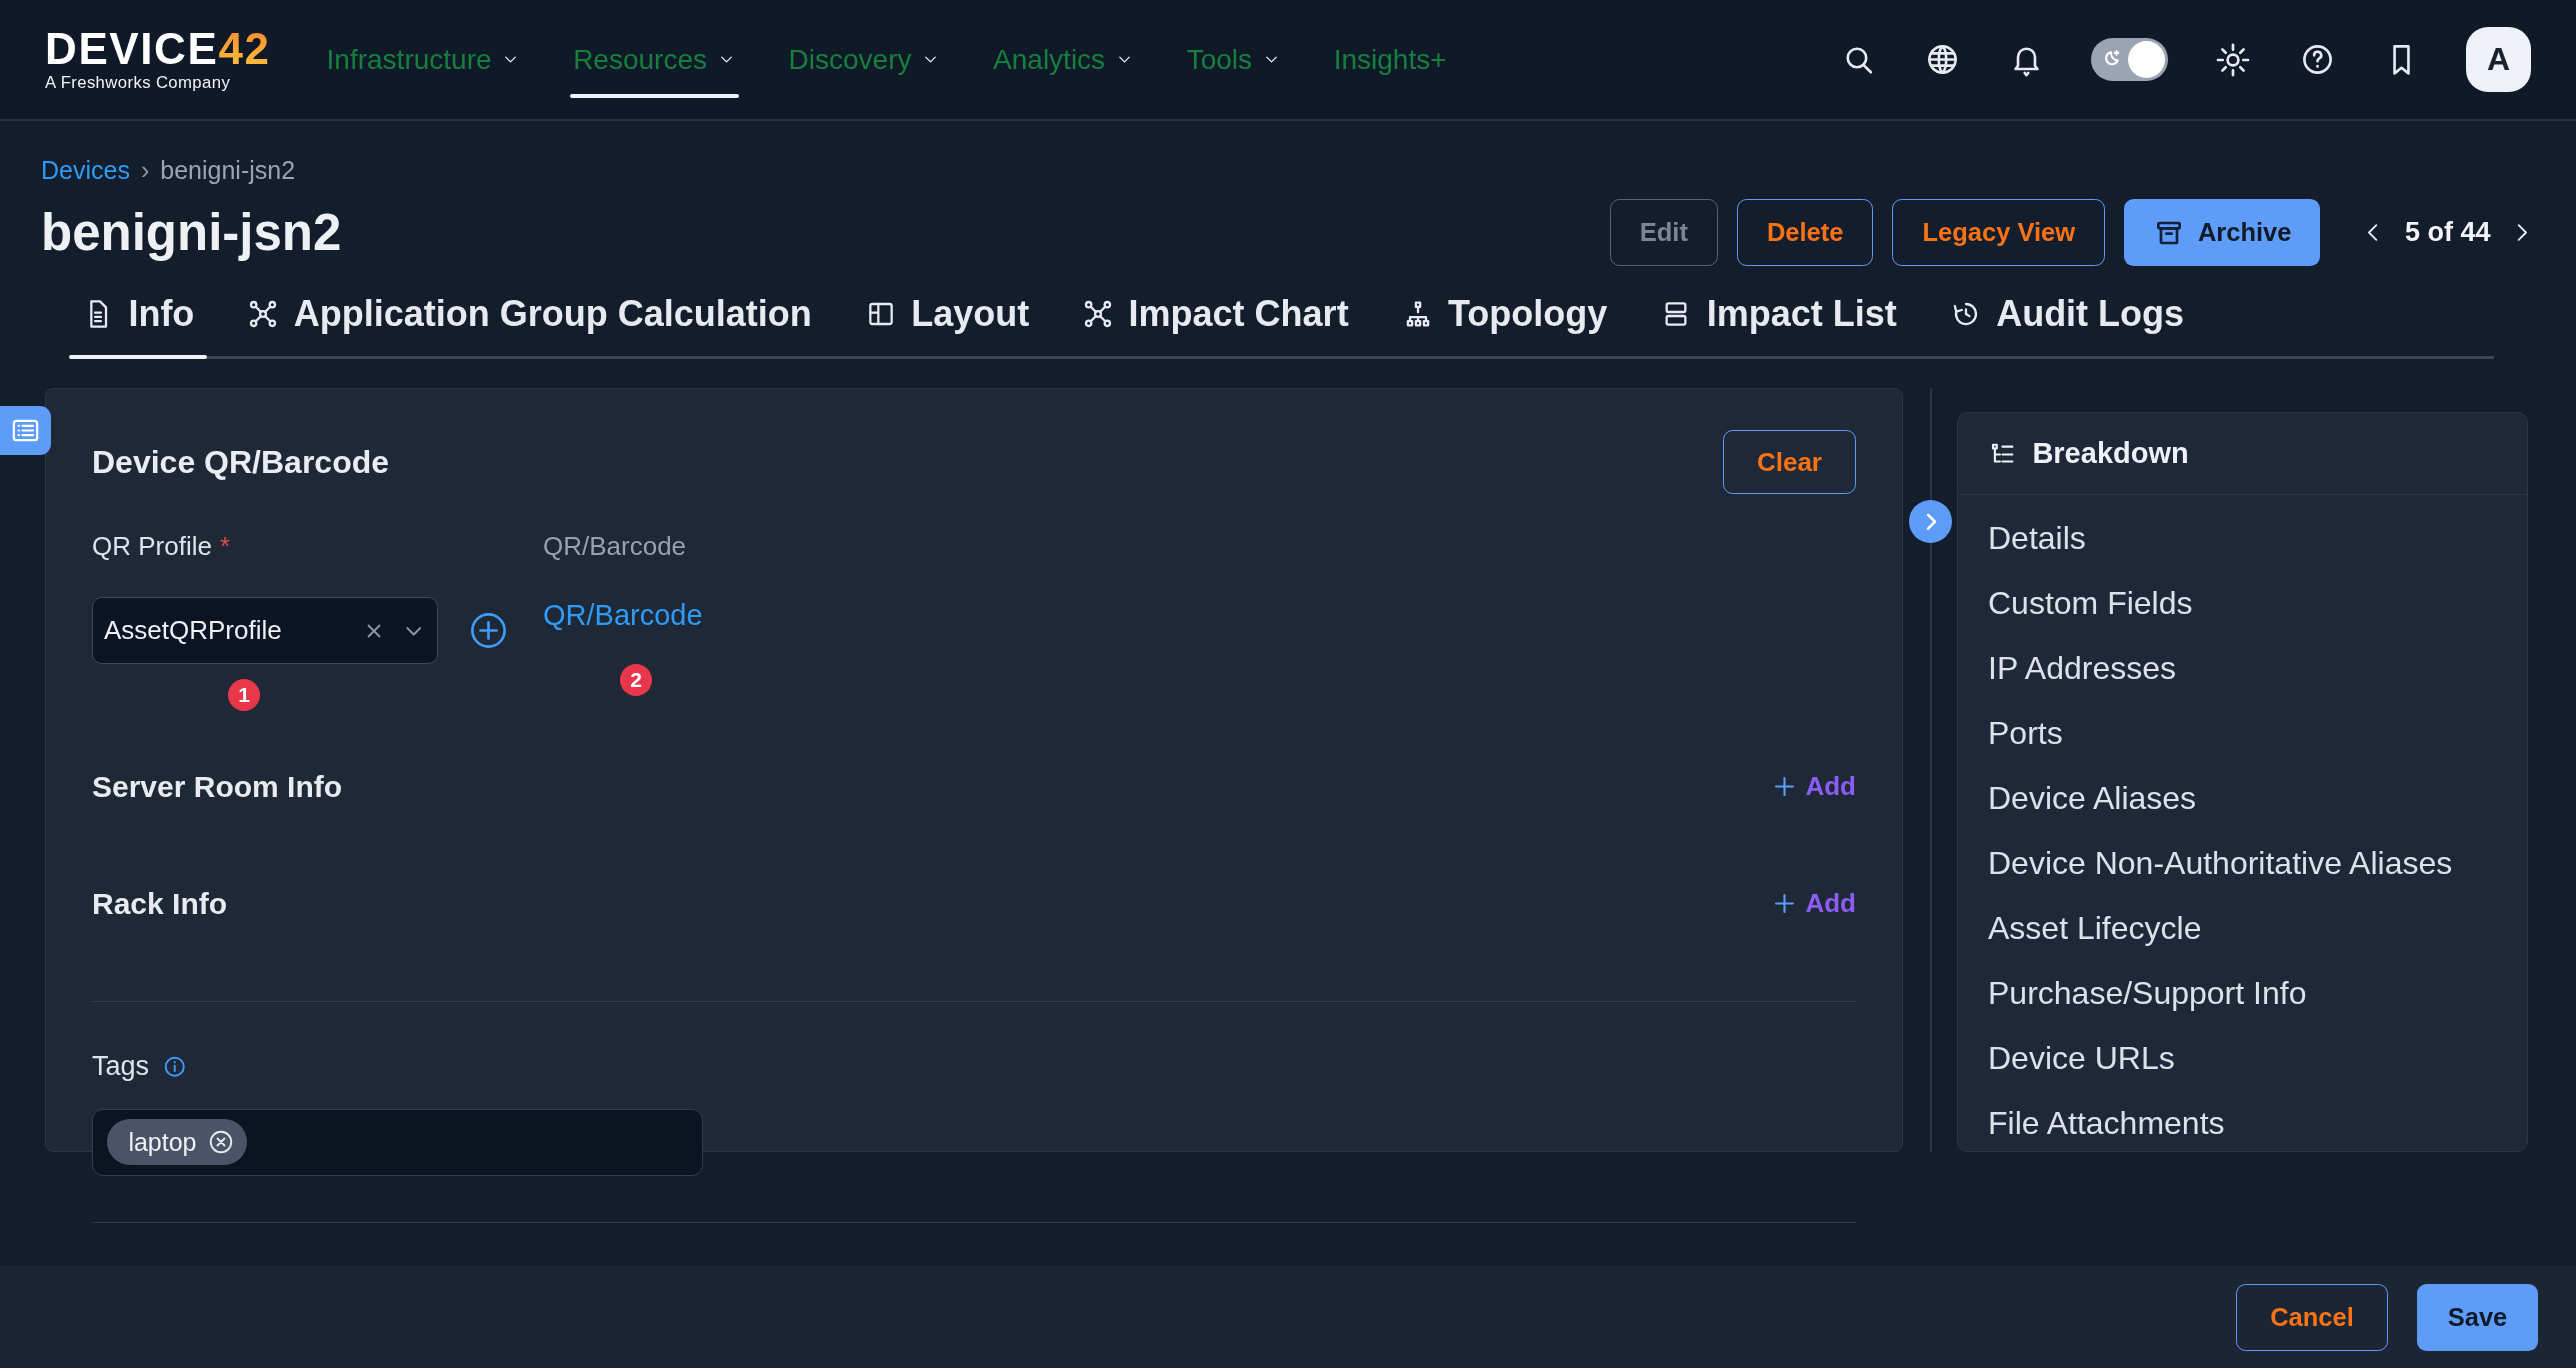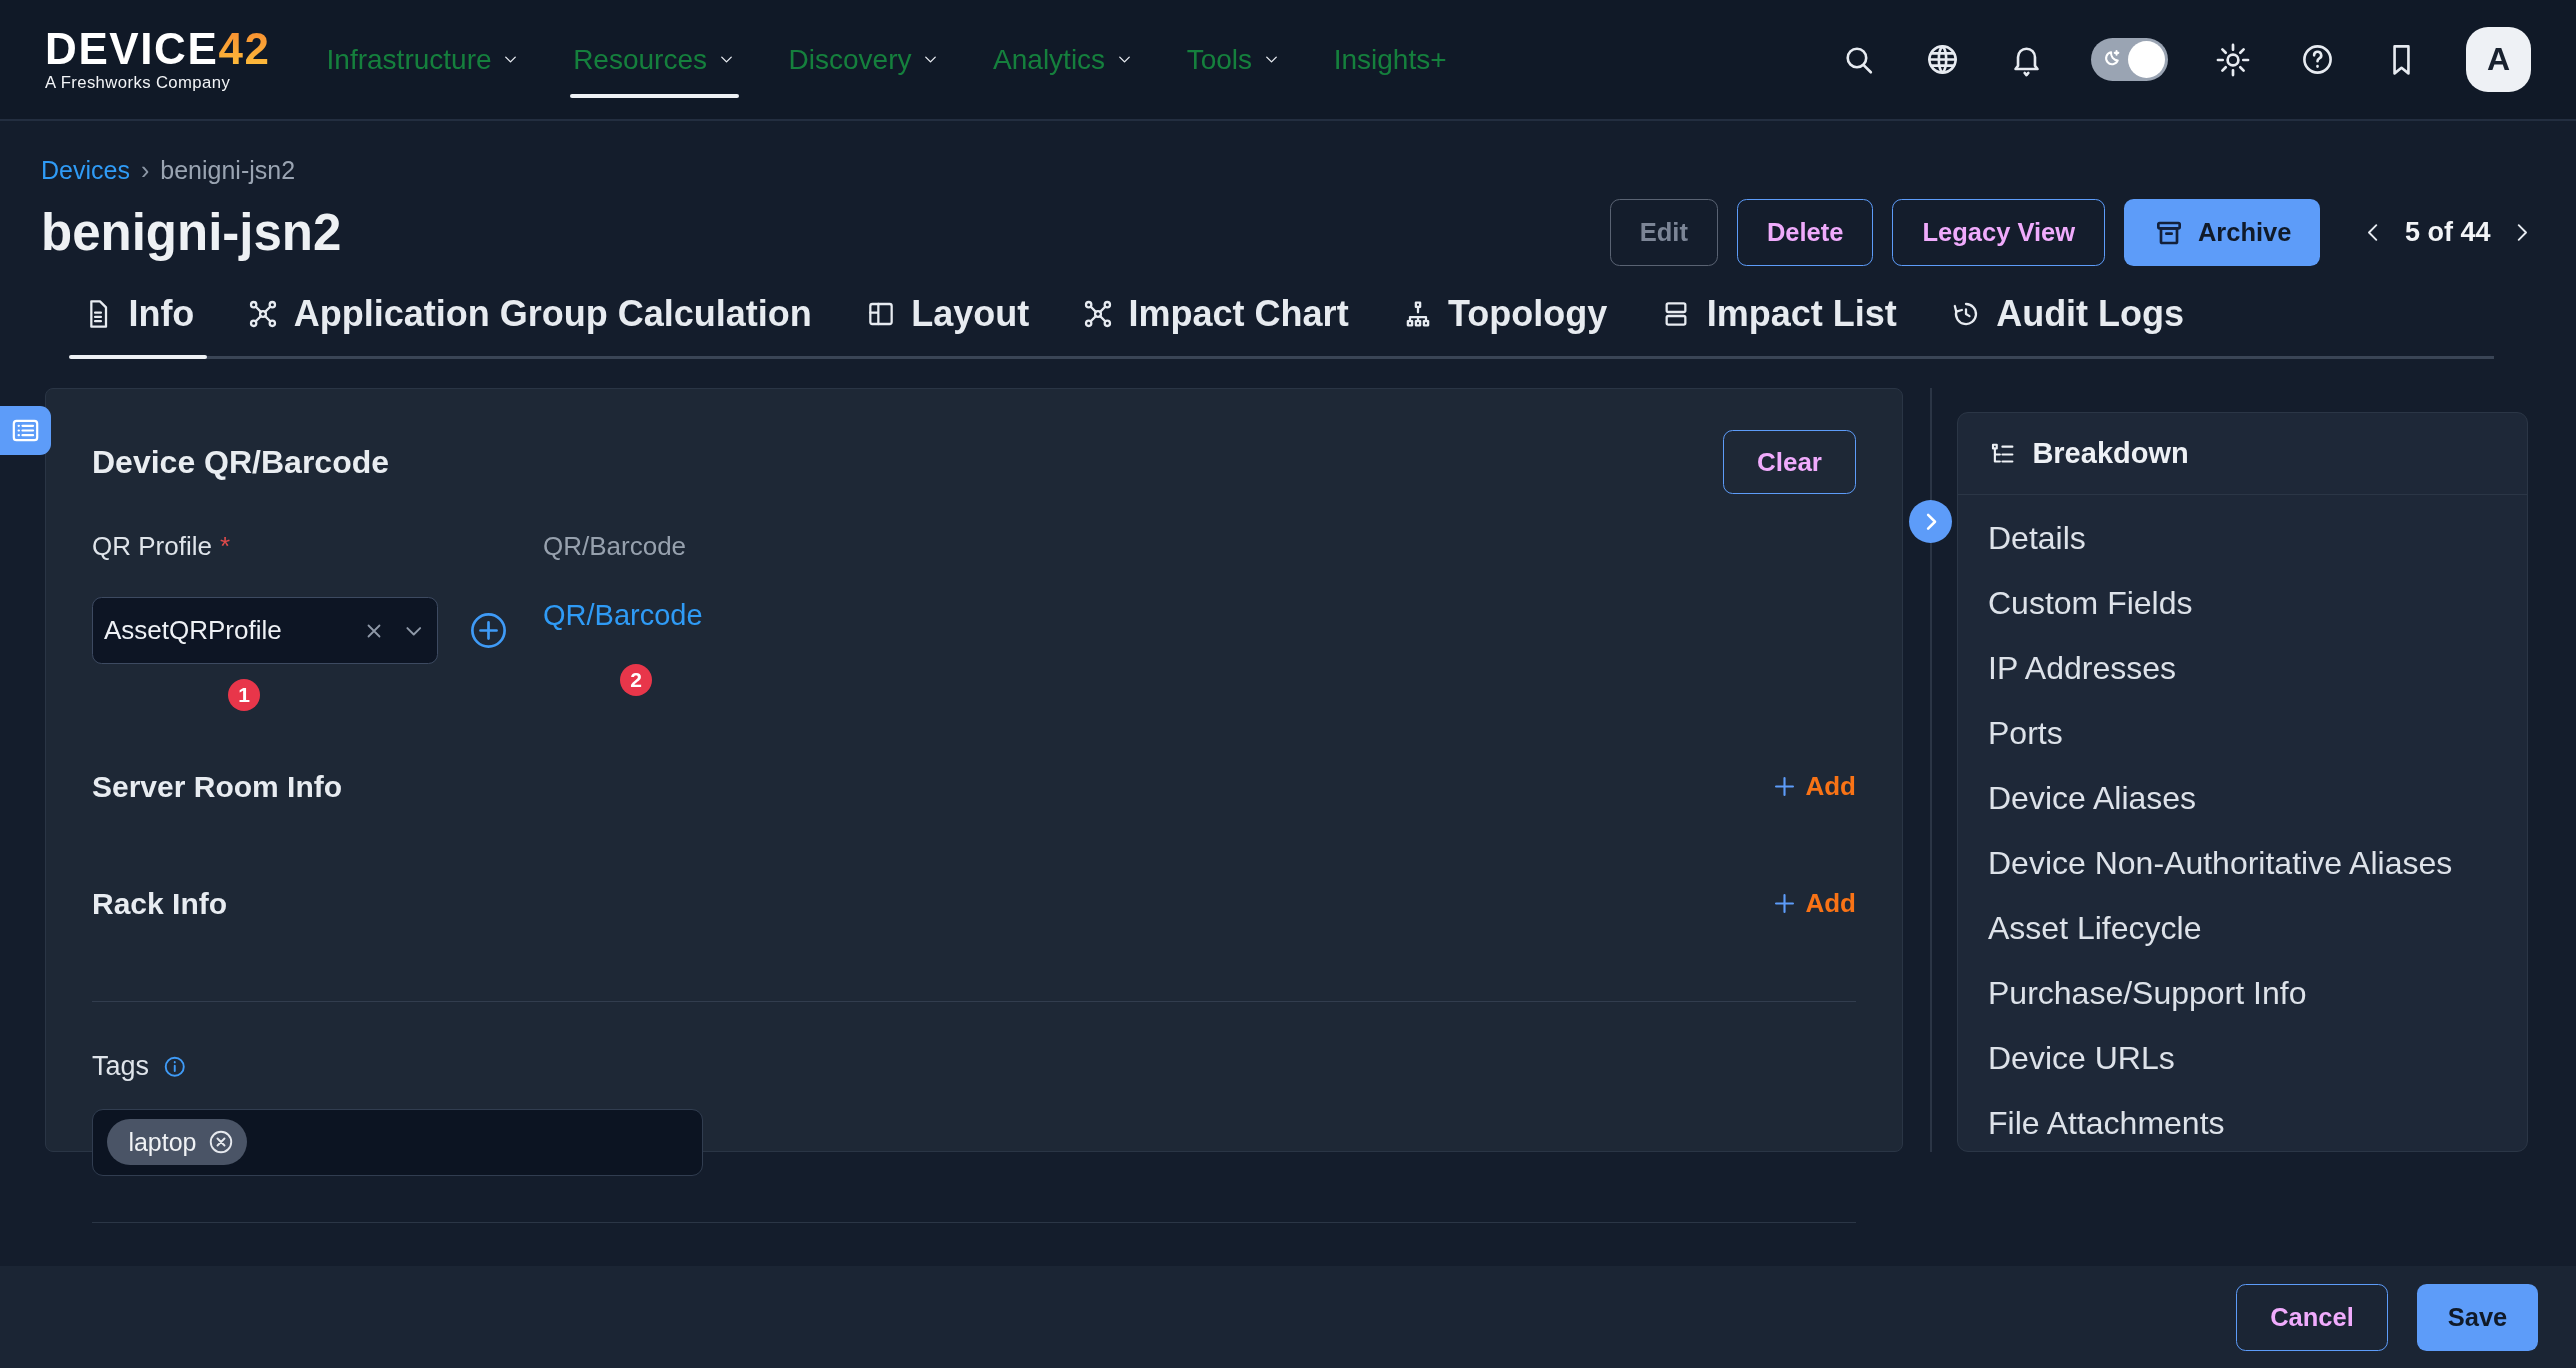--- a/index.html
+++ b/index.html
@@ -36,21 +36,21 @@
   .subhead { padding:0 41px; }
   .breadcrumb { margin-top:35px; font-size:25px; display:flex; gap:11px; align-items:center; }
   .crumb-link { color:#2f9bf6; cursor:pointer; }
   .crumb-sep { color:#8b96a5; }
   .crumb-cur { color:#9aa4b2; }
   .title-row { margin-top:14.4px; display:flex; align-items:center; }
   .page-title { font-size:51px; font-weight:700; color:#eef1f4; }
   .actions { margin-left:auto; display:flex; align-items:center; gap:19px; }
   .btn { height:67px; border-radius:9.6px; font-size:25.5px; font-weight:600; display:flex; align-items:center; justify-content:center; padding:0 29px; cursor:pointer; background:transparent; }
   .btn-disabled { border:1.6px solid #5a6373; color:#7c8596; }
-  .btn-outline { border:1.6px solid #5d9cf9; color:#f0abfc; }
+  .btn-outline { border:1.6px solid #5d9cf9; color:#f97316; }
   .btn-fill { background:#5d9cf9; color:#101a29; border:none; gap:12.8px; font-weight:700; }
   .pager { display:flex; align-items:center; gap:17.5px; margin-left:21px; }
   .pager-txt { font-size:27px; font-weight:700; color:#f2f4f7; }
   .pager-arrow { cursor:pointer; display:flex; }
 
   
   .tabs { margin:27px 41px 0 41px; display:flex; gap:53px; border-bottom:3.2px solid #3a4556; padding-bottom:21px; position:relative; }
   .tab { display:flex; align-items:center; gap:14.4px; font-size:36px; font-weight:600; color:#e7ebf0; cursor:pointer; position:relative; }
   .tab.active::after { content:''; position:absolute; left:-12.8px; right:-12.8px; bottom:-24px; height:4.8px; background:#eef1f5; border-radius:2.4px; }
 
@@ -69,21 +69,21 @@
   .select { width:346px; height:67px; background:#0d1524; border:1.6px solid #3d4a61; border-radius:9.6px; display:flex; align-items:center; padding:0 11px; cursor:pointer; }
   .select-val { font-size:26px; color:#eef1f5; flex:1; }
   .select .mini { display:flex; align-items:center; margin-left:14.4px; cursor:pointer; }
   .plus-btn { display:flex; cursor:pointer; }
   .badge { width:32px; height:32px; border-radius:50%; background:#e8364a; color:#fff; font-size:21px; font-weight:700; display:flex; align-items:center; justify-content:center; }
   .badge1 { margin:14.4px 0 0 136px; }
   .col2 .link { margin-top:37px; font-size:29px; color:#2f9bf6; cursor:pointer; }
   .badge2 { margin:32px 0 0 77px; }
   .row-between { display:flex; align-items:center; justify-content:space-between; }
   .sub-title { font-size:30px; font-weight:700; color:#e8ecf1; }
-  .add-link { display:flex; align-items:center; gap:7px; color:#f97316; font-size:26px; font-weight:600; cursor:pointer; }
+  .add-link { display:flex; align-items:center; gap:7px; color:#8b5cf6; font-size:26px; font-weight:600; cursor:pointer; }
   .mt-room { margin-top:59px; }
   .mt-rack { margin-top:83px; }
   .divider { border-top:1.6px solid #323d4e; margin-top:80px; }
   .tags-label { margin-top:49px; display:flex; align-items:center; gap:12.8px; font-size:27px; color:#dfe4ea; }
   .tags-input { margin-top:27px; width:611px; height:67px; background:#0c1422; border:1.6px solid #313d50; border-radius:11px; display:flex; align-items:center; padding:0 14.4px; cursor:text; }
   .tag-pill { background:#4a5466; border-radius:24px; height:46px; display:flex; align-items:center; gap:9.6px; padding:0 11px 0 21px; }
   .tag-txt { font-size:25px; color:#f0f2f5; }
   .divider2 { border-top:1.6px solid #2b3646; margin-top:46px; }
 
   .v-line { position:absolute; left:1930px; top:0; height:764px; width:1.6px; background:#2b3545; }

